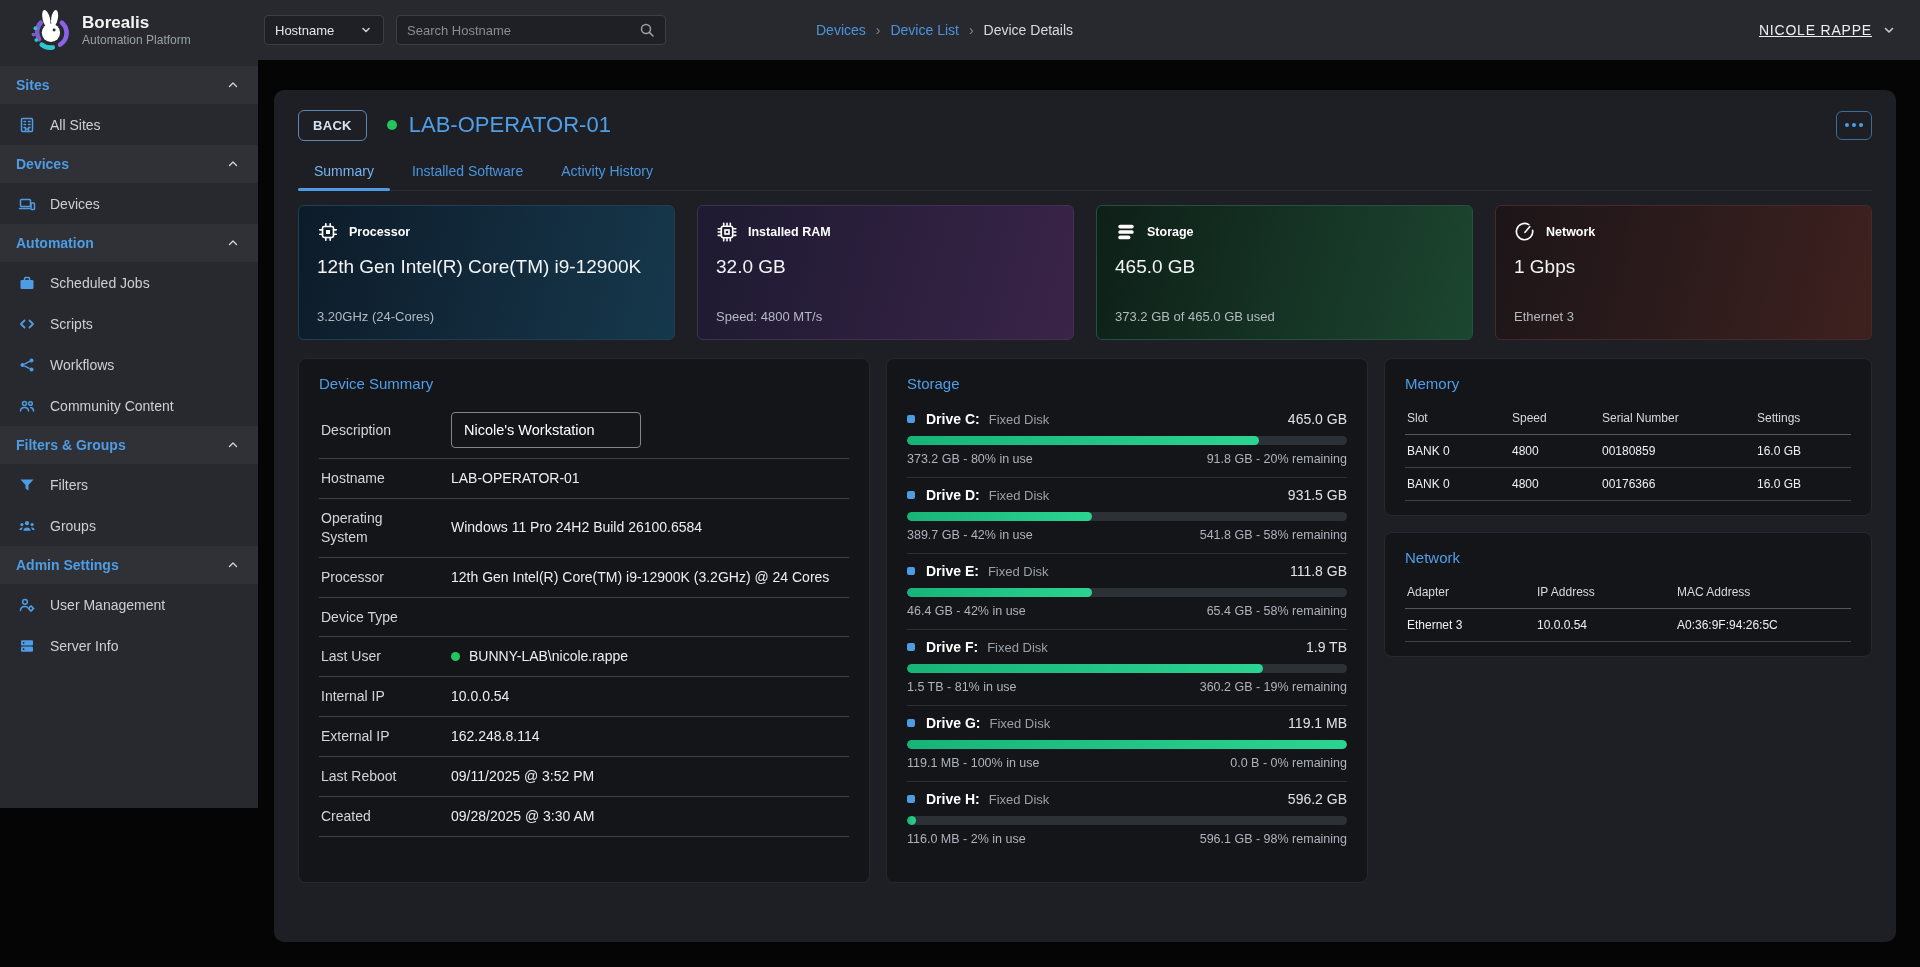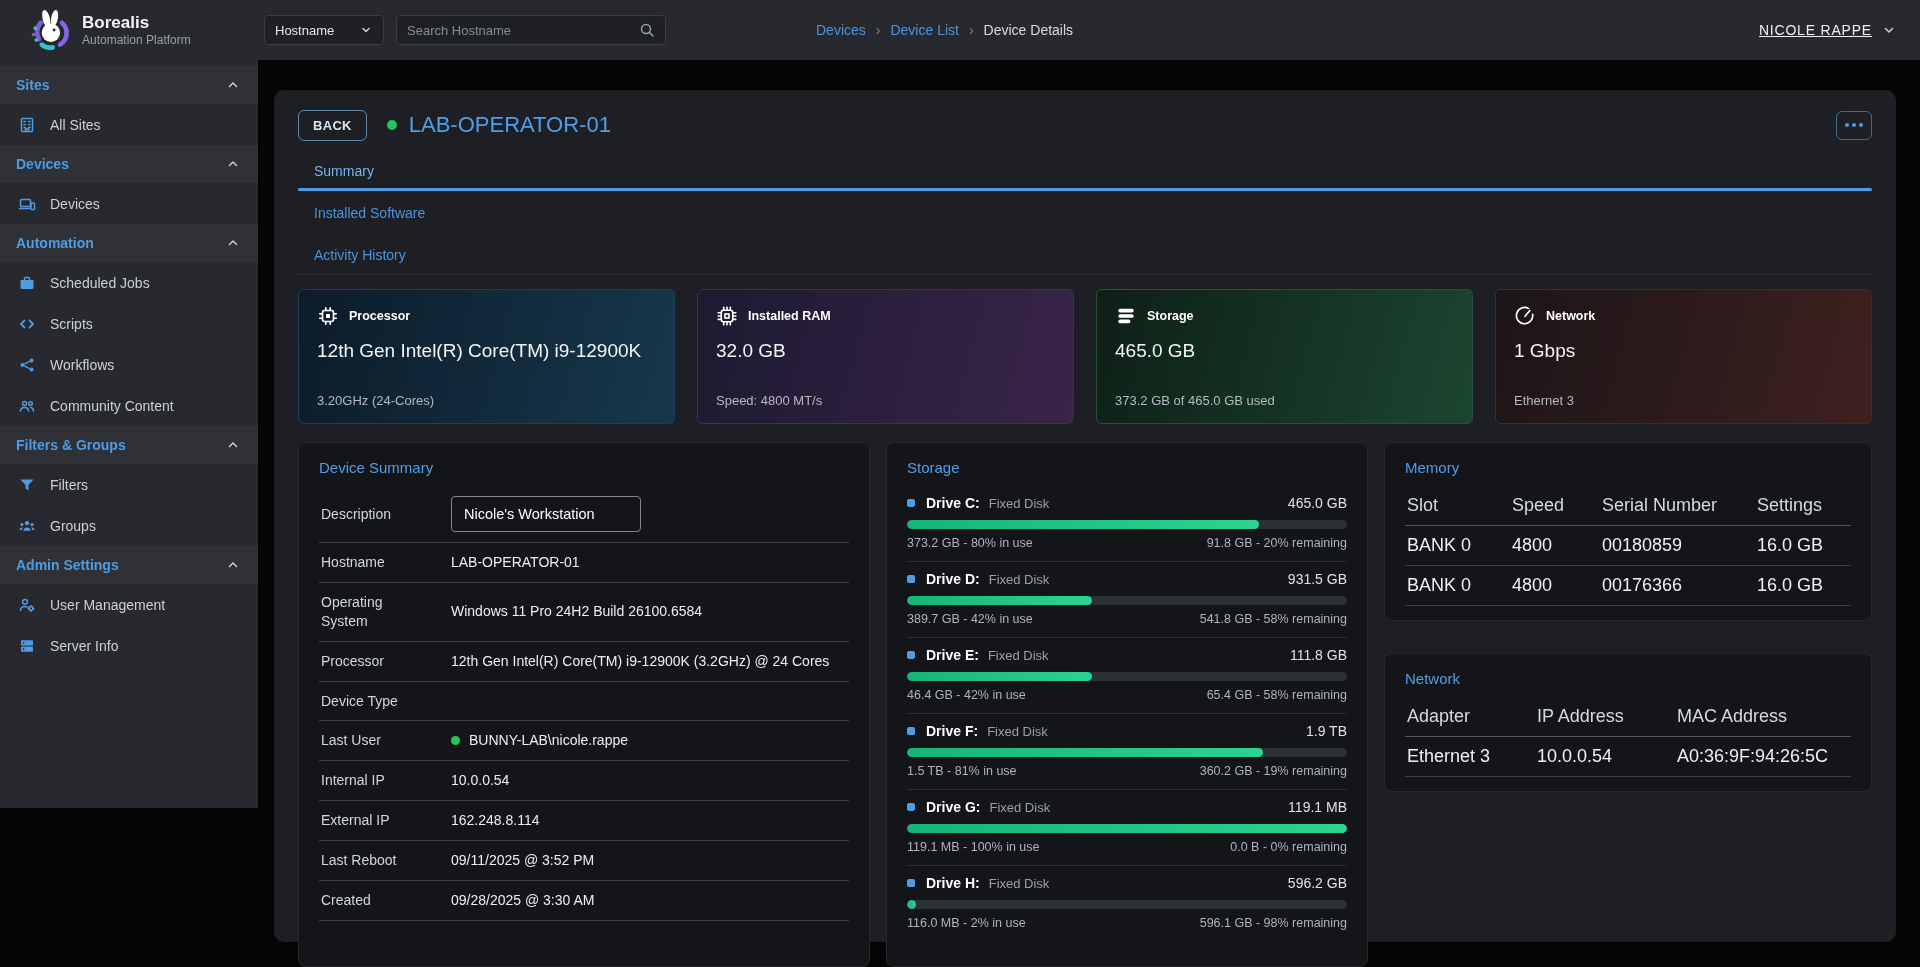--- a/index.html
+++ b/index.html
@@ -42,21 +42,21 @@
   .main-card { position:absolute; left:274px; top:90px; width:1622px; height:852px;
     background:#1d1f24; border-radius:10px; padding:18px 24px; }
   .card-head { display:flex; align-items:center; height:34px; }
   .back-btn { background:transparent; border:1px solid #5d87ad; border-radius:6px; color:#d7e4ef;
     font-size:13px; font-weight:700; letter-spacing:.3px; padding:7px 14px; cursor:pointer; font-family:inherit; }
   .status-dot { width:10px; height:10px; border-radius:50%; background:#22c55e; margin:0 12px 0 20px; }
   .device-title { font-size:22px; font-weight:500; color:#4f9fe8; }
   .more-btn { margin-left:auto; width:36px; height:29px; background:transparent; border:1px solid #3d6c99;
     border-radius:6px; display:flex; align-items:center; justify-content:center; gap:3px; cursor:pointer; }
   .more-btn i { width:4px; height:4px; border-radius:50%; background:#4e9ce4; display:block; }
-  .tabs { margin-top:12px; display:flex; gap:6px; border-bottom:1px solid #2c2e33;flex-direction:column; }
+  .tabs { margin-top:12px; display:flex; gap:6px; border-bottom:1px solid #2c2e33; }
   .tab { padding:9px 16px 11px; font-size:14px; color:#4b94dd; cursor:pointer; position:relative; }
   .tab.active { color:#74b4f2; }
   .tab.active::after { content:""; position:absolute; left:0; right:0; bottom:-1px; height:3px;
     background:#4e9ce4; border-radius:2px; }
   
   .stat-row { margin-top:14px; display:grid; grid-template-columns:repeat(4,1fr); gap:22px; }
   .stat-card { height:135px; border-radius:6px; padding:15px 18px; display:flex; flex-direction:column;
     border:1px solid rgba(255,255,255,.07); }
   .stat-card.processor { background:linear-gradient(105deg,#0d1b29 0%,#16384c 100%); border-color:#1e4056; }
   .stat-card.ram       { background:linear-gradient(105deg,#1d1a31 0%,#3a2448 100%); border-color:#403052; }
@@ -86,26 +86,26 @@
   .drive:last-child { border-bottom:none; }
   .drive-head { display:flex; align-items:center; font-size:14px; }
   .bullet { width:8px; height:8px; border-radius:2px; background:#4e9ce4; flex:0 0 8px; }
   .drive-name { font-weight:700; color:#fff; margin-left:11px; }
   .drive-type { color:#9aa0a7; font-size:13px; margin-left:9px; }
   .drive-size { margin-left:auto; color:#dfe2e5; }
   .bar { margin:9px 0 7px; height:9px; background:#2c3136; border-radius:5px; overflow:hidden; }
   .bar-fill { height:100%; border-radius:5px; background:linear-gradient(90deg,#17b478,#2bd491); }
   .drive-caps { display:flex; justify-content:space-between; font-size:12.5px; color:#aeb4bb; }
   
-  .mtable .mrow { display:grid; align-items:center; font-size:18px; padding:9px 2px; border-bottom:1px solid #3e4147; }
+  .mtable .mrow { display:grid; align-items:center; font-size:12px; padding:9px 2px; border-bottom:1px solid #3e4147; }
   .mtable .mrow.head { color:#d6dade; border-bottom:1px solid #54585e; }
   .mtable .mrow.body { color:#eef0f2; }
   .mem .mrow { grid-template-columns:105px 90px 155px 1fr; }
   .net .mrow { grid-template-columns:130px 140px 1fr; }
-  .right-col { display:flex; flex-direction:column; gap:32px; }
+  .right-col { display:flex; flex-direction:column; gap:16px; }
   svg { display:block; }
 </style>
 </head>
 <body>
 
 <header class="topbar">
   <div class="brand">
     <span>
       <svg width="44" height="44" viewBox="0 0 48 48">
         <path d="M12 34a15 15 0 0 1 2-18" fill="none" stroke="#7b5fd1" stroke-width="5" stroke-linecap="round"></path>

